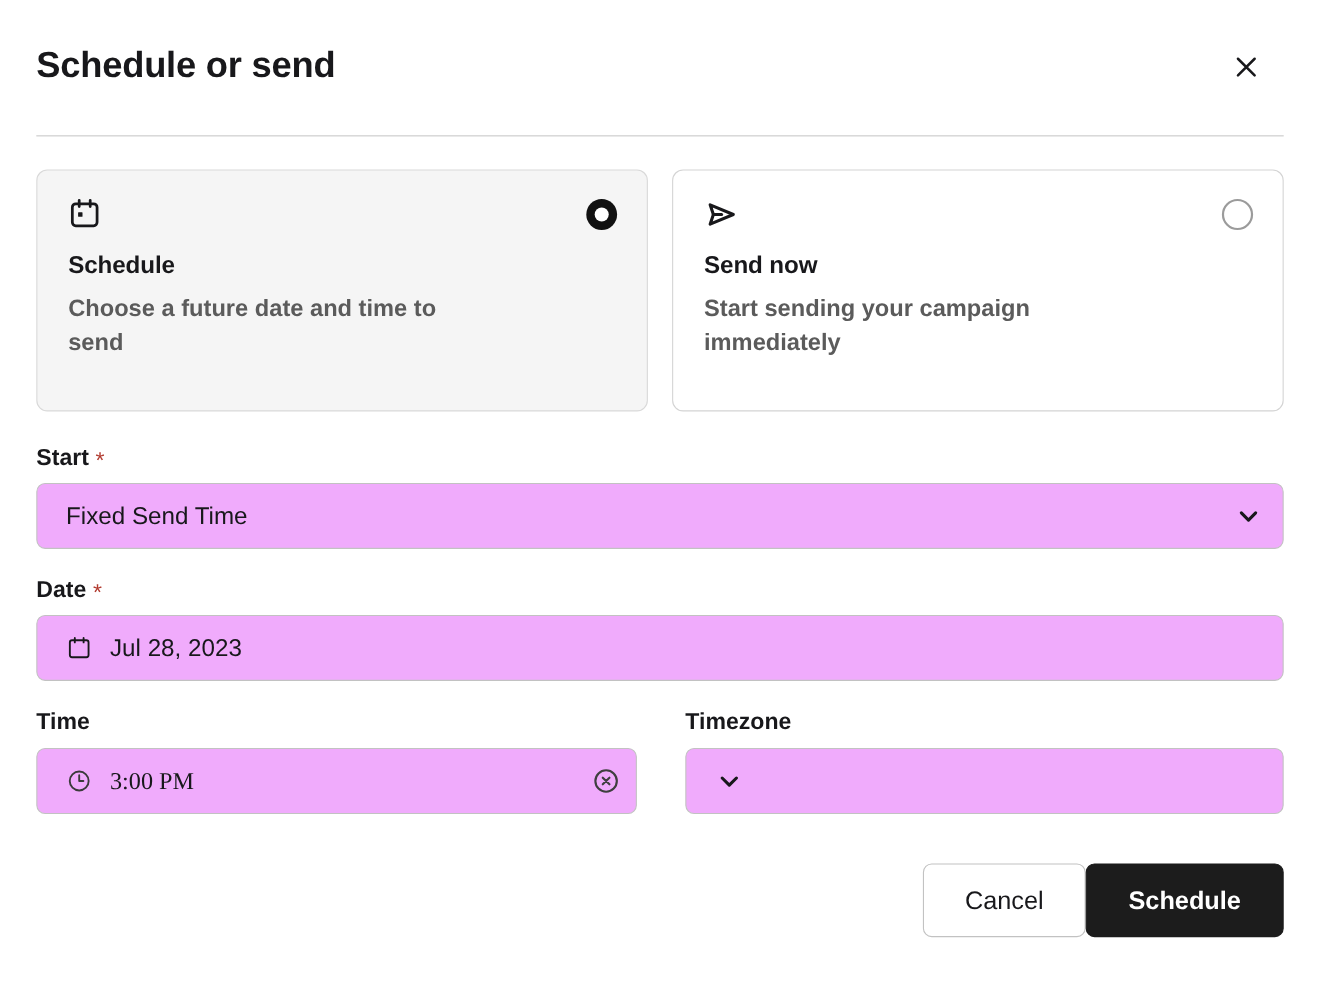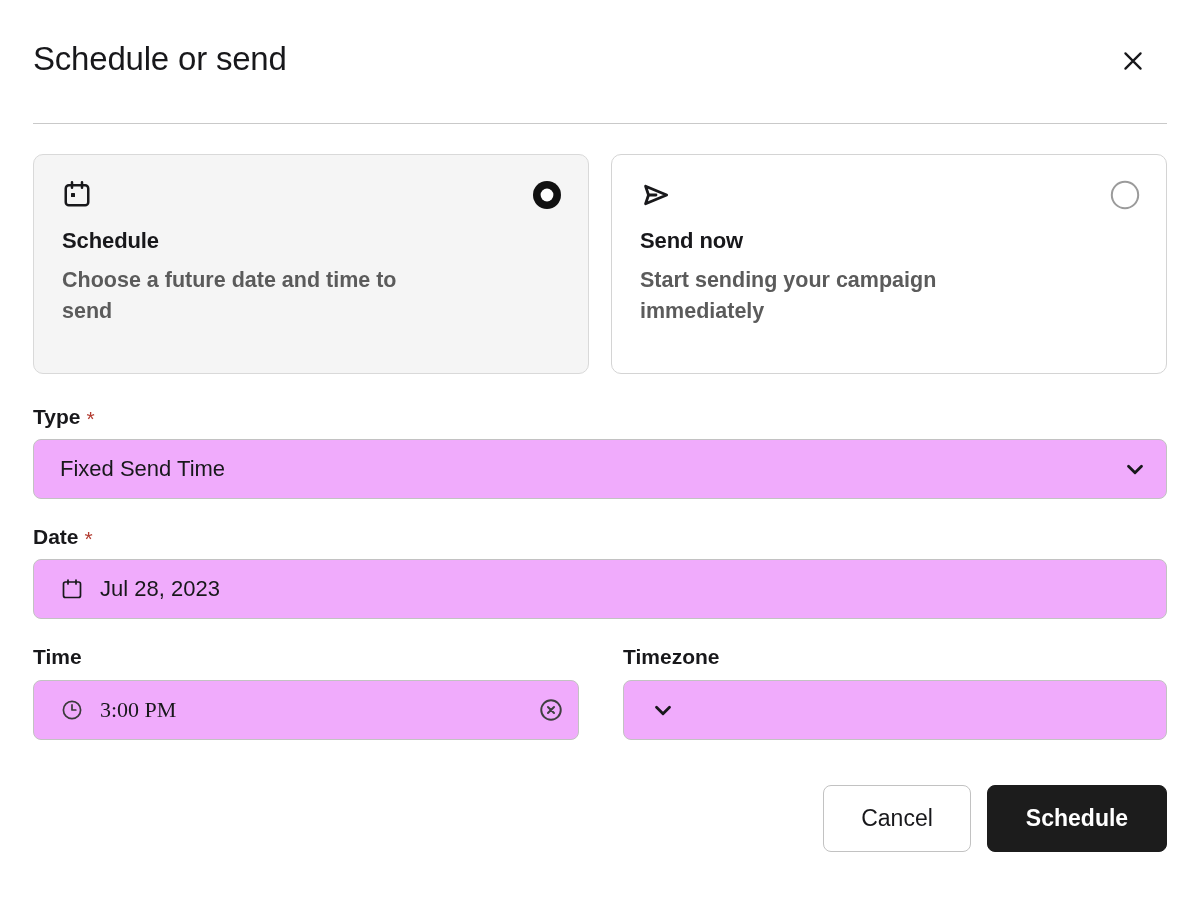--- a/index.html
+++ b/index.html
@@ -29,21 +29,21 @@
   .dialog-header {
     height: 124px;
     display: flex;
     align-items: center;
     justify-content: space-between;
     border-bottom: 1px solid #c9c9c9;
     padding-right: 1px;
   }
   .dialog-title {
     font-size: 33px;
-    font-weight: 400;
+    font-weight: 700;
     letter-spacing: -0.2px;
     color: #18181b;
     line-height: 1.1;
     margin: 0;
     padding-bottom: 4px;
   }
   .close-btn {
     width: 40px;
     height: 40px;
     display: flex;
@@ -181,21 +181,20 @@
   }
   .col-time { width: 546px; flex: 0 0 546px; }
   .col-tz   { flex: 1 1 auto; }
   .col-time .control { padding-right: 14px; font-family: Liberation Serif, serif; }
 
   
   .footer {
     display: flex;
     justify-content: flex-end;
     align-items: center;
-    gap: 16px;
     margin-top: 45px;
   }
   .btn {
     height: 67px;
     border-radius: 8px;
     font-size: 23px;
     font-family: "Liberation Sans", sans-serif;
     cursor: pointer;
     padding: 0 30px;
     line-height: 1;
@@ -266,21 +265,21 @@
         </svg>
       </span>
     </div>
 
   </div>
 
   <div class="form">
 
     <div class="field">
       <div class="field-label">
-        <span>Type</span>
+        <span>Start</span>
         <span class="required-star">*</span>
       </div>
       <div class="control">
         <span class="value">Fixed Send Time</span>
         <span class="trailing">
           <svg width="26" height="26" viewBox="0 0 24 24" fill="none" stroke="#18181b" stroke-width="2.6" stroke-linecap="round" stroke-linejoin="round">
             <path d="M6 9.5 L12 15.5 L18 9.5"></path>
           </svg>
         </span>
       </div>

